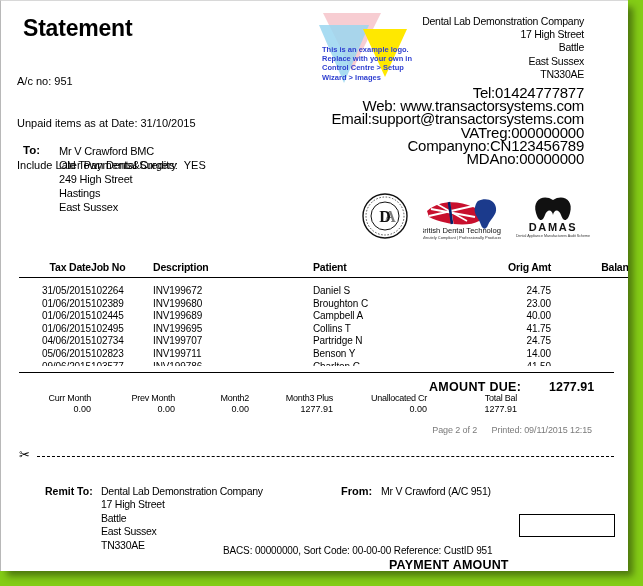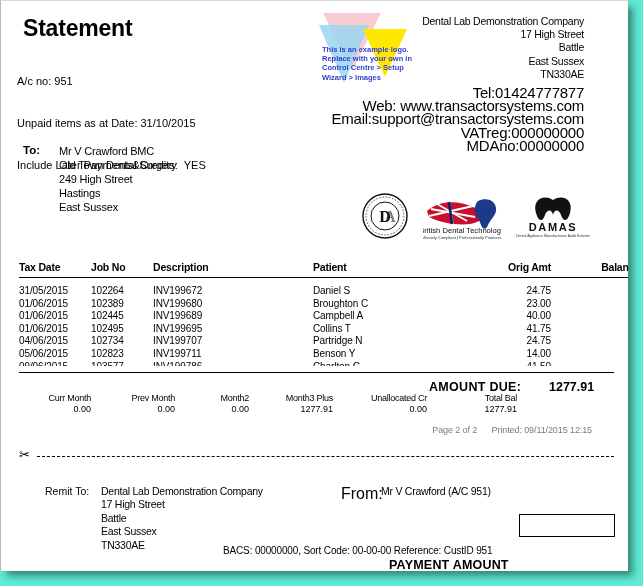--- a/index.html
+++ b/index.html
@@ -11,21 +11,21 @@
   body {
     font-family: "Liberation Sans", sans-serif;
     -webkit-font-smoothing: none;
   }
 
   #page {
     position: relative;
     width: 643px;
     height: 586px;
     overflow: hidden;
-    background: #5eead4;
+    background: #84cc16;
   }
 
   
   #sheet {
     position: absolute;
     left: 0;
     top: 0;
     width: 628px;
     height: 571px;
     background: #ffffff;
@@ -135,21 +135,21 @@
   table.stmt thead tr { height: 16px; }
   table.stmt td {
     padding: 0;
     height: 12.6px;
     line-height: 12.6px;
     white-space: nowrap;
     letter-spacing: -0.1px;
     font-size: 10px;
   }
   table.stmt tbody tr:first-child td { padding-top: 7px; }
-  .c-date  { width: 72px;  text-align: left; }
+  .c-date  { width: 72px;  text-align: right; }
   .c-job   { width: 62px;  text-align: left; }
   .c-desc  { width: 160px; text-align: left; }
   .c-pat   { width: 160px; text-align: left; }
   .c-orig  { width: 78px;  text-align: right; padding-right: 26px !important; }
   .c-bal   { width: 63px;  text-align: right; }
 
   
   #rows-clip {
     position: relative;
     height: 88px;
@@ -233,34 +233,34 @@
     left: 18px; top: 7px;
     width: 577px;
     height: 0;
     border-top: 1.3px dashed #000;
   }
 
   
   #remit-label {
     left: 44px; top: 484px;
     font-size: 10.5px;
-    font-weight: normal;
+    font-weight: bold;
     color: #000;
   }
   #remit-address {
     left: 100px; top: 484px;
     font-size: 10.5px;
     line-height: 13.4px;
     color: #000;
     letter-spacing: -0.25px;
   }
   #from-label {
     left: 340px; top: 484px;
-    font-size: 16px;
-    font-weight: normal;
+    font-size: 11px;
+    font-weight: bold;
     color: #000;
   }
   #from-value {
     left: 380px; top: 484px;
     font-size: 10.5px;
     color: #000;
     letter-spacing: -0.25px;
   }
   #payment-amount-label {
     left: 388px; top: 516px;
@@ -312,20 +312,21 @@
       <div>Battle</div>
       <div>East Sussex</div>
       <div>TN330AE</div>
     </div>
 
     <div class="abs" id="company-contact">
       <div>Tel:01424777877</div>
       <div>Web: www.transactorsystems.com</div>
       <div>Email:support@transactorsystems.com</div>
       <div>VATreg:000000000</div>
+      <div>Companyno:CN123456789</div>
       <div>MDAno:00000000</div>
     </div>
 
     <div class="abs" id="to-label">To:</div>
     <div class="abs" id="to-address">
       <div>Mr V Crawford BMC</div>
       <div>Old Town Dental Surgery</div>
       <div>249 High Street</div>
       <div>Hastings</div>
       <div>East Sussex</div>

